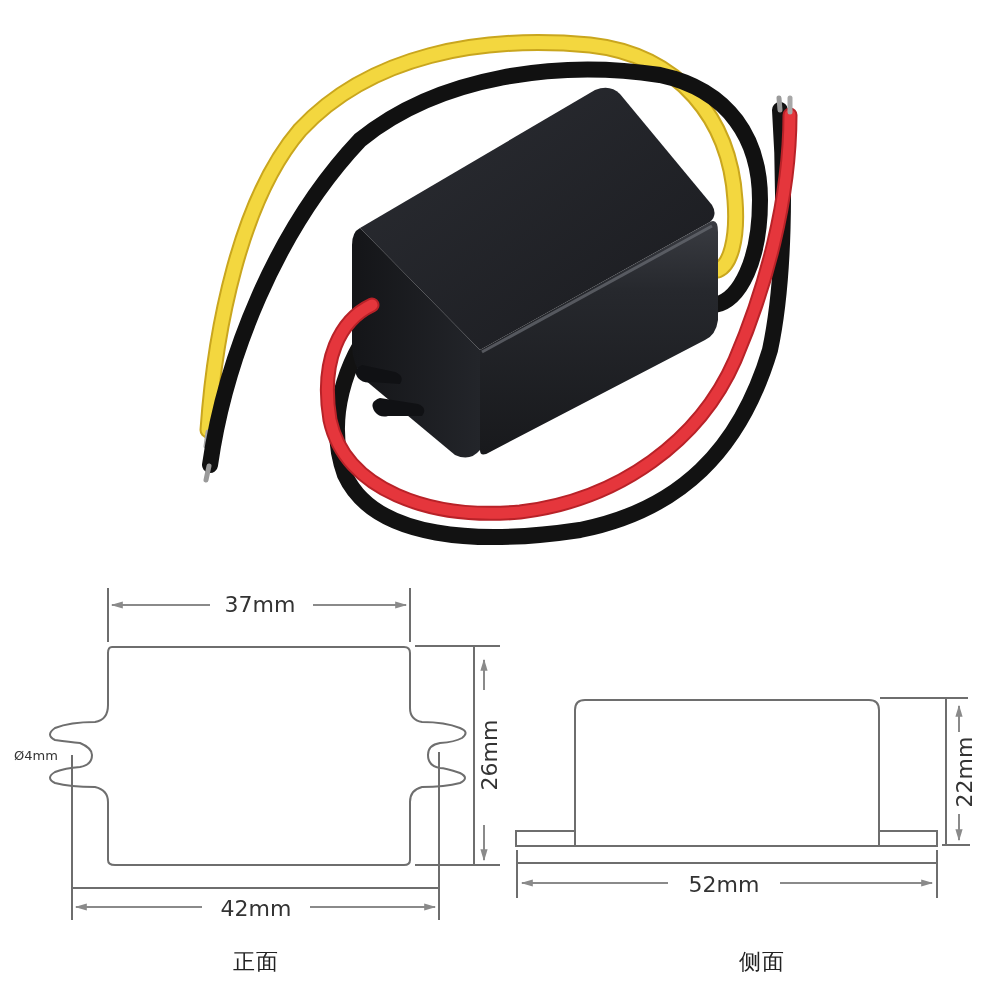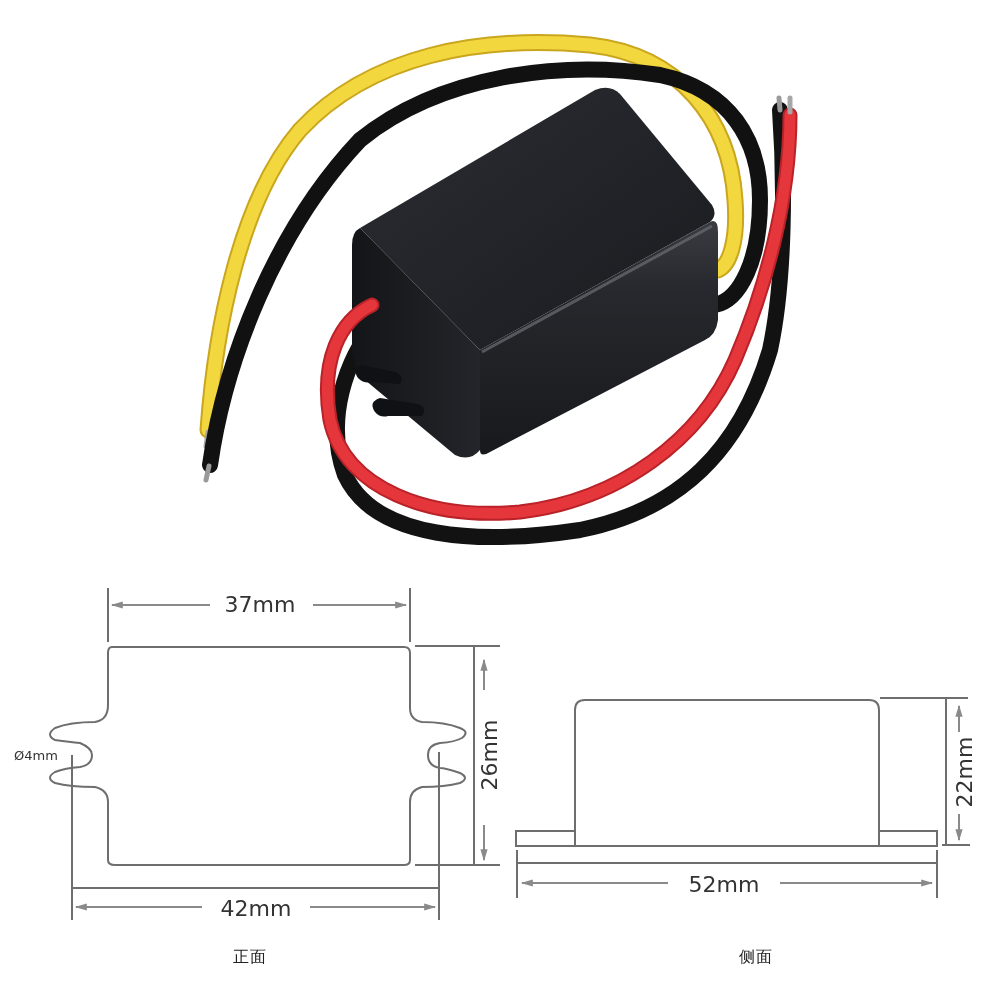--- a/index.html
+++ b/index.html
@@ -1,20 +1,20 @@
 <!DOCTYPE html>
 <html><head>
 <meta charset="utf-8">
 <style>
   html, body { margin: 0; padding: 0; background: #ffffff; }
   body { width: 1000px; height: 1000px; position: relative; overflow: hidden; font-family: "DejaVu Sans", sans-serif; }
   .photo { position: absolute; left: 0; top: 0; width: 1000px; height: 580px; }
   .drawing { position: absolute; left: 0; top: 580px; width: 879px; height: 420px; }
   svg text { font-family: "DejaVu Sans", sans-serif; fill: #333333; }
-  .caption { position: absolute; font-size: 16px; color: #222222; font-family: "DejaVu Sans", sans-serif; letter-spacing: 1px; }
+  .caption { position: absolute; font-size: 22px; color: #222222; font-family: "DejaVu Sans", sans-serif; letter-spacing: 1px; }
 </style>
 </head>
 <body>
 
 <div class="photo">
   <svg width="1000" height="580" viewBox="0 0 1000 580">
     <defs>
       <linearGradient id="boxTop" x1="0" y1="0" x2="1" y2="1">
         <stop offset="0" stop-color="#2b2d33"></stop>
         <stop offset="1" stop-color="#1a1b1f"></stop>

